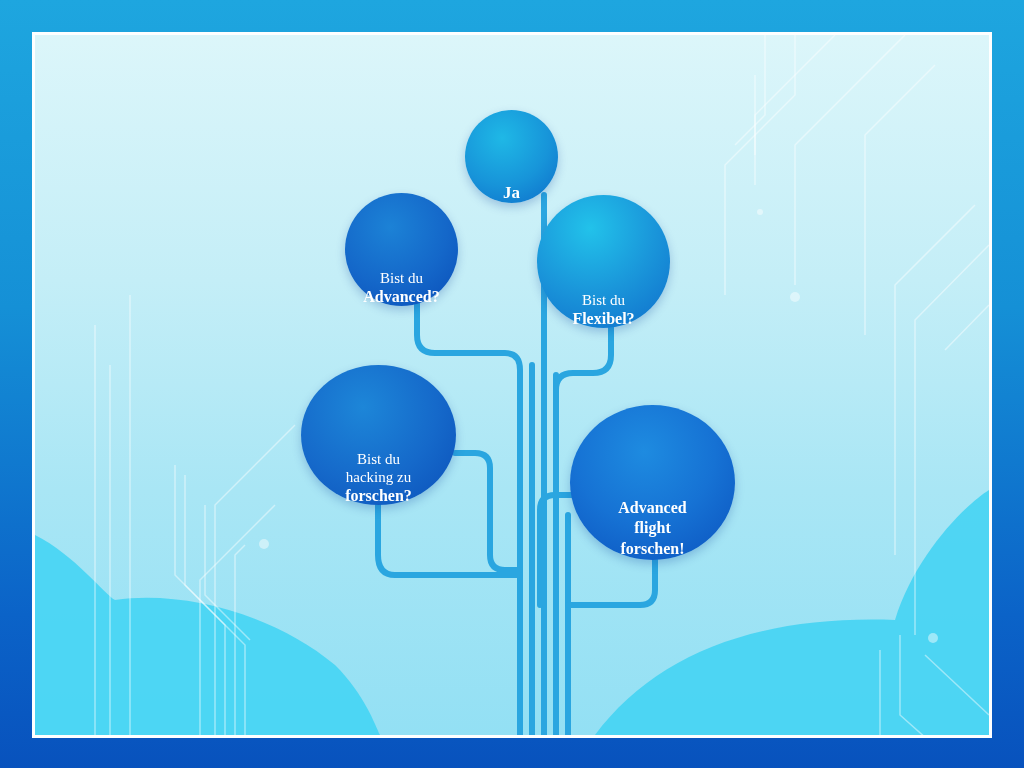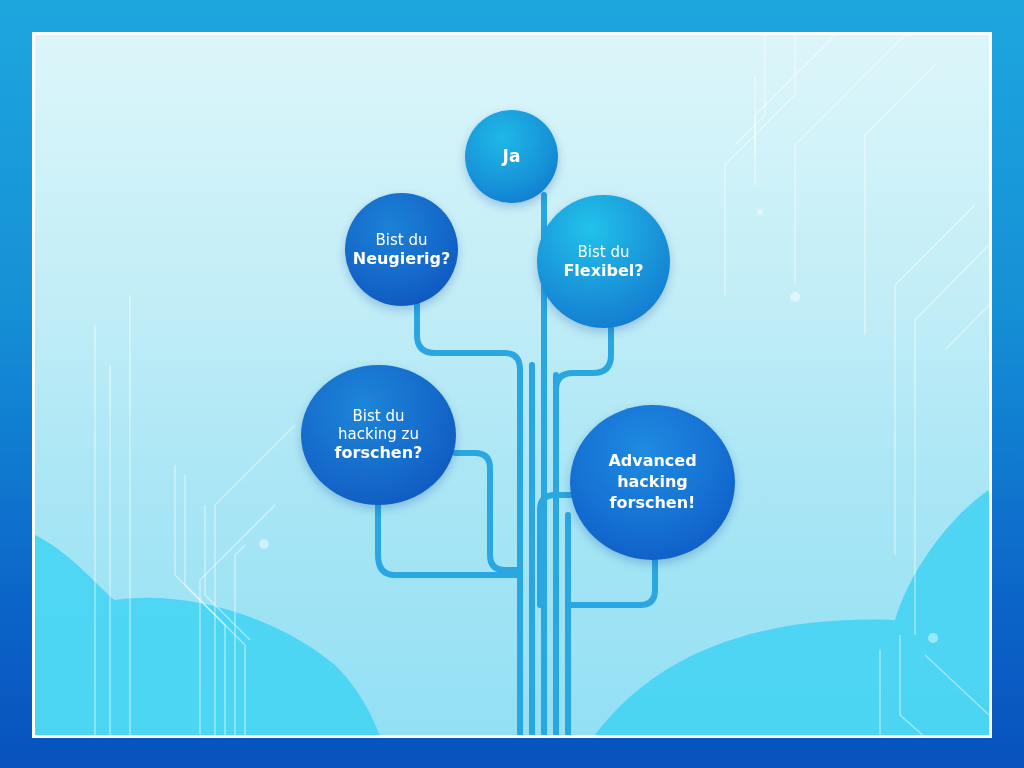--- a/index.html
+++ b/index.html
@@ -9,23 +9,24 @@
     font-family: "DejaVu Sans", "Liberation Sans", sans-serif;
   }
   .frame {
     position: absolute; left: 32px; top: 32px; width: 954px; height: 700px;
     border: 3px solid #ffffff; overflow: hidden;
     background: linear-gradient(180deg, #dcf6fa 0%, #c4eef7 35%, #a9e6f5 65%, #93e0f4 100%);
   }
   .frame svg.bg { position: absolute; left: 0; top: 0; }
   .node {
     position: absolute; border-radius: 50%;
-    display: flex; flex-direction: column; align-items: center; justify-content: center;
+    display: flex; flex-direction: column; align-items: center; justify-content: flex-end;
     color: #ffffff; text-align: center; line-height: 1.2;
     box-shadow: 0 4px 10px rgba(10, 60, 150, 0.25);
+    font-family: Liberation Serif, serif;
   }
   .node .light { font-size: 15px; font-weight: normal; }
   .node .bold { font-size: 16px; font-weight: bold; }
   .n-ja {
     left: 430px; top: 75px; width: 93px; height: 93px;
     background: radial-gradient(circle at 40% 30%, #1fb8e6 0%, #1794d9 55%, #0d6cc9 100%);
   }
   .n-ja .bold { font-size: 17px; }
   .n-flex {
     left: 310px; top: 158px; width: 113px; height: 113px;
@@ -103,32 +104,32 @@
       <path d="M620,525 L620,555 Q620,570 605,570 L533,570"></path>
     </g>
   </svg>
 
   <div class="node n-ja">
     <span class="bold">Ja</span>
   </div>
 
   <div class="node n-flex">
     <span class="light">Bist du</span>
-    <span class="bold">Neugierig?</span>
+    <span class="bold">Advanced?</span>
   </div>
 
   <div class="node n-neu">
     <span class="light">Bist du</span>
     <span class="bold">Flexibel?</span>
   </div>
 
   <div class="node n-forsch">
     <span class="light">Bist du</span>
     <span class="light">hacking zu</span>
     <span class="bold">forschen?</span>
   </div>
 
   <div class="node n-adv">
     <span class="bold">Advanced</span>
-    <span class="bold">hacking</span>
+    <span class="bold">flight</span>
     <span class="bold">forschen!</span>
   </div>
 </div>
 
 </body></html>

